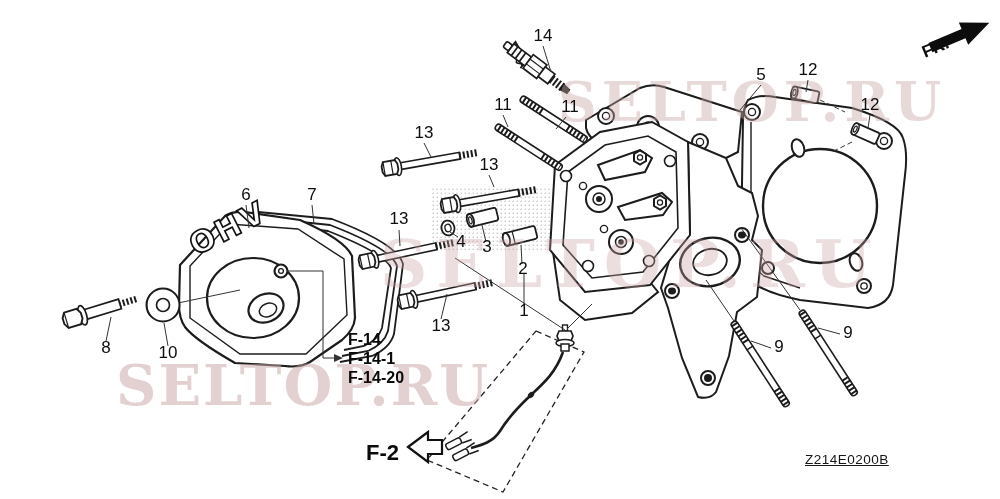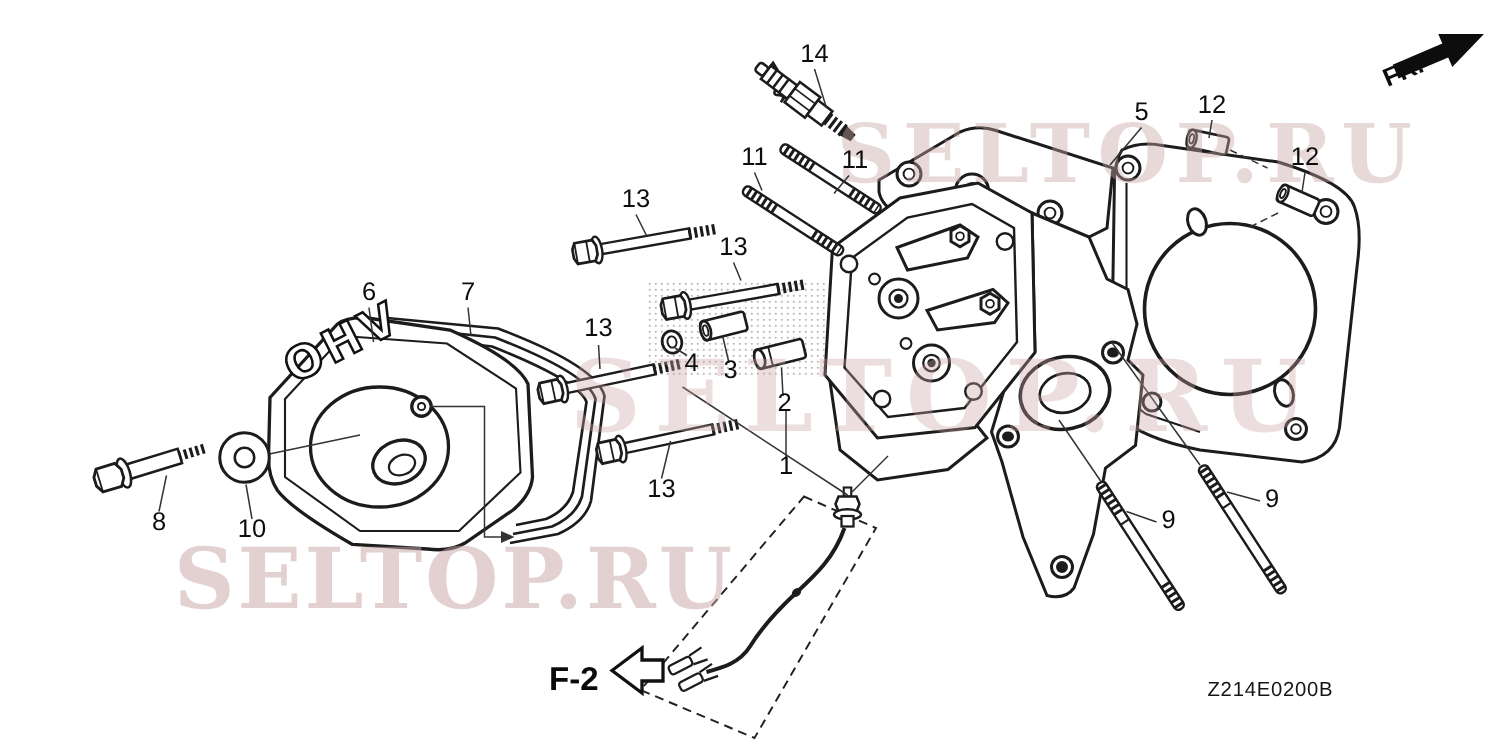--- a/index.html
+++ b/index.html
@@ -3,21 +3,21 @@
 <meta charset="utf-8">
 <style>
   html,body{margin:0;padding:0;background:#fff;}
   #stage{position:relative;width:1000px;height:499px;background:#fff;overflow:hidden;
          font-family:"Liberation Sans",sans-serif;}
   #art{position:absolute;left:0;top:0;}
   .abs{position:absolute;}
   .refblock{left:348px;top:330px;font-weight:bold;font-size:16px;color:#0a0a0a;line-height:19px;}
   .refblock div{cursor:pointer;}
   #f2label{left:366px;top:440px;font-weight:bold;font-size:22px;color:#0a0a0a;cursor:pointer;}
-  #diagcode{left:805px;top:452px;font-size:13.5px;color:#151515;letter-spacing:.5px;}
+  #diagcode{left:805px;top:452px;font-size:13.5px;color:#151515;letter-spacing:.5px;text-decoration:underline;}
   .wm{font-family:"DejaVu Serif","Liberation Serif",serif;font-weight:bold;}
   svg text.co{font-family:"Liberation Sans",sans-serif;font-size:17px;fill:#0d0d0d;}
 </style>
 </head>
 <body>
 
 <div id="stage">
 
 <svg id="art" width="1000" height="499" viewBox="0 0 1000 499">
   <defs>
@@ -264,20 +264,25 @@
         <text x="523" y="274" text-anchor="middle" class="co">2</text>
         <line x1="524" y1="306" x2="524" y2="274" stroke="#333" stroke-width="1"></line>
         <text x="524" y="316" text-anchor="middle" class="co">1</text>
         <line x1="771" y1="348" x2="751" y2="341" stroke="#333" stroke-width="1"></line>
         <text x="779" y="352" text-anchor="middle" class="co">9</text>
         <line x1="840" y1="334" x2="818" y2="328" stroke="#333" stroke-width="1"></line>
         <text x="848" y="338" text-anchor="middle" class="co">9</text>
       </g>
 </svg>
 
+<div class="abs refblock">
+  <div>F-14</div>
+  <div>F-14-1</div>
+  <div>F-14-20</div>
+</div>
 
 <div class="abs" id="f2label">F-2</div>
 <svg class="abs" style="left:402px;top:428px;" width="50" height="40">
   <polygon points="6,19 26,4 26,12 40,12 40,26 26,26 26,34" fill="#fff" stroke="#111" stroke-width="2.2"></polygon>
 </svg>
 
 <div class="abs" id="diagcode">Z214E0200B</div>
 
 </div>
 

